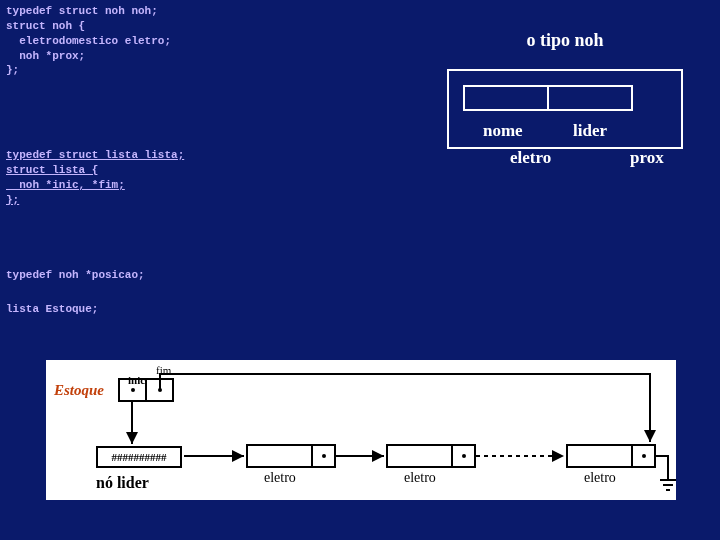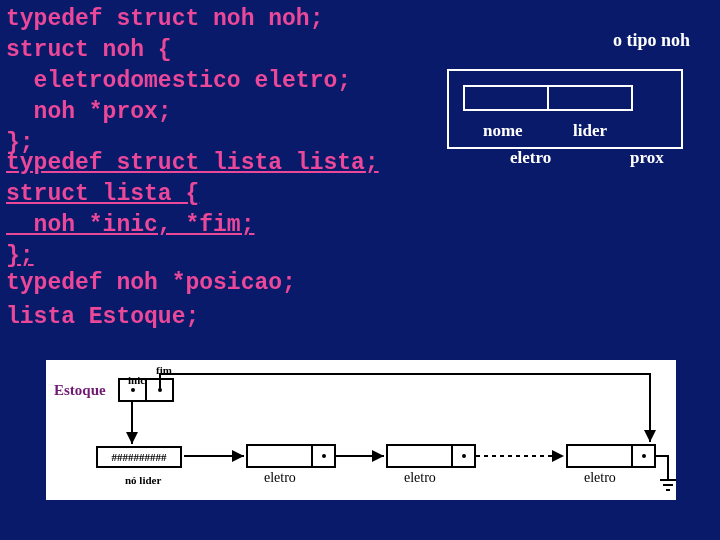--- a/index.html
+++ b/index.html
@@ -7,42 +7,42 @@
     width: 720px;
     height: 540px;
     background: #0a1a6b;
     font-family: "Times New Roman", serif;
     position: relative;
     overflow: hidden;
   }
   .code-block {
     position: absolute;
     left: 6px;
-    color: #ec4899;
+    color: #c4b5fd;
     font-family: "Courier New", monospace;
-    font-size: 23px;
+    font-size: 11px;
     font-weight: bold;
     line-height: 1.35;
     white-space: pre;
   }
   .code1 { top: 4px; }
   .code2 { top: 148px; text-decoration: underline; }
   .code3 { top: 268px; }
   .code4 { top: 302px; }
 
   .type-diagram {
     position: absolute;
     right: 30px;
     top: 30px;
     width: 250px;
     color: #ffffff;
     font-family: "Times New Roman", serif;
   }
   .type-title {
-    text-align: right;
+    text-align: center;
     font-size: 18px;
     font-weight: bold;
     margin-bottom: 18px;
   }
   .outer-box {
     border: 2px solid #fff;
     width: 236px;
     height: 80px;
     position: relative;
     margin: 16px auto;
@@ -86,24 +86,25 @@
     height: 140px;
     background: #ffffff;
   }
   .bd-label-estoque {
     position: absolute;
     left: 8px;
     top: 22px;
     font-family: "Times New Roman", serif;
     font-size: 15px;
     font-weight: bold;
-    color: #701a75;
+    color: #c2410c;
+    font-style: italic;
   }
   .bd-inic { position:absolute; left:82px; top:14px; font-size:11px; font-weight:bold; color:#000; }
-  .bd-fim { position:absolute; left:110px; top:4px; font-size:11px; font-weight:bold; color:#000; }
+  .bd-fim { position:absolute; left:110px; top:4px; font-size:11px; font-weight:normal; color:#000; }
   .bd-startbox {
     position: absolute;
     left: 72px; top: 18px;
     width: 56px; height: 24px;
     border: 2px solid #000;
     display:flex;
   }
   .bd-startbox div { flex:1; border-right:2px solid #000; position:relative;}
   .bd-startbox div:last-child{border-right:none;}
   .dot { width:4px;height:4px;background:#000;border-radius:50%;position:absolute;left:50%;top:50%;transform:translate(-50%,-50%);}
@@ -112,21 +113,21 @@
     left:50px; top:86px;
     width:86px; height:22px;
     border:2px solid #000;
     font-size:11px; font-weight:bold;
     text-align:center; line-height:18px;
     color:#000;
   }
   .bd-lider {
     position:absolute;
     left:50px; top:114px;
-    font-size:11px; font-weight:bold; color:#000;margin-left:29px;
+    font-size:16px; font-weight:bold; color:#000;
   }
   .node {
     position:absolute;
     top:84px;
     width:90px; height:24px;
     border:2px solid #000;
     display:flex;
   }
   .node .cell { flex:3; border-right:2px solid #000; }
   .node .ptr { flex:1; position:relative; }

